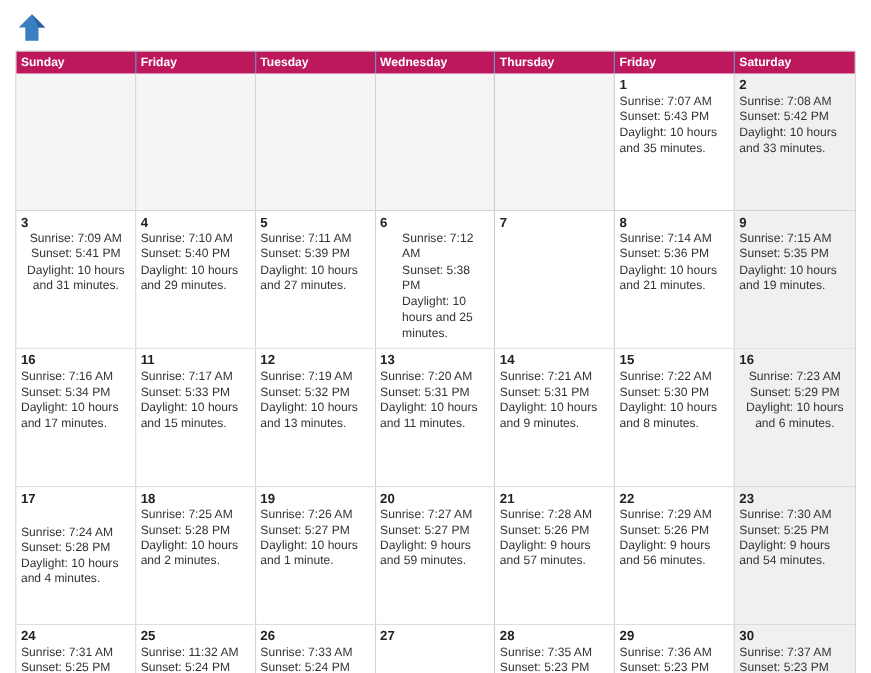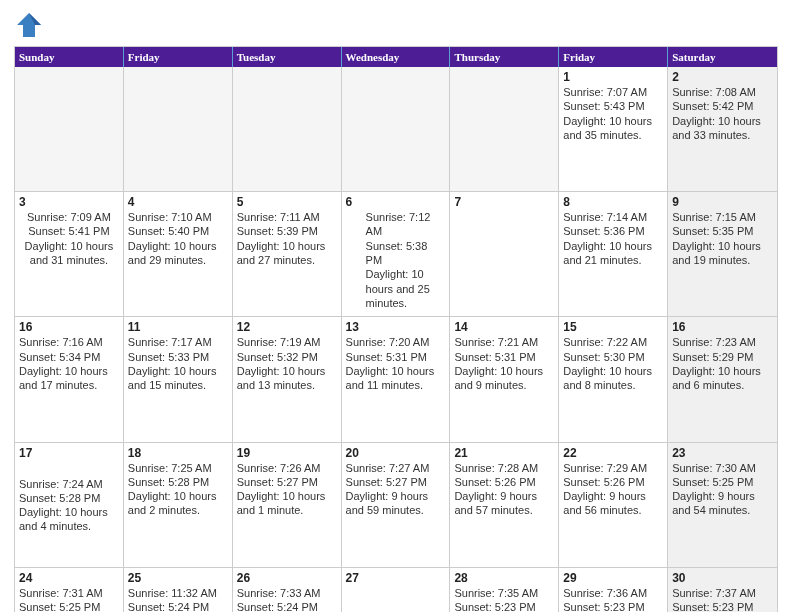--- a/index.html
+++ b/index.html
@@ -61,22 +61,21 @@
     }
     .calendar {
       flex: 1;
       display: flex;
       flex-direction: column;
       border: 1px solid #ccc;
     }
     .cal-header {
       display: grid;
       grid-template-columns: repeat(7, 1fr);
-      background: #4c1d95;
-      font-family: Liberation Serif, serif;
+      background: #be185d;
     }
     .cal-header-cell {
       color: #fff;
       font-size: 11px;
       font-weight: bold;
       padding: 4px 4px;
       border-right: 1px solid #5a9fd4;
       text-align: left;
     }
     .cal-header-cell:last-child { border-right: none; }
@@ -240,21 +239,21 @@
 Daylight: 10 hours and 9 minutes.</div>
           </div>
           <div class="cal-cell">
             <span class="day-num">15</span>
             <div class="cell-text" style="white-space: pre-wrap;">Sunrise: 7:22 AM
 Sunset: 5:30 PM
 Daylight: 10 hours and 8 minutes.</div>
           </div>
           <div class="cal-cell shaded">
             <span class="day-num">16</span>
-            <div class="cell-text" style="white-space: pre-wrap;">Sunrise: 7:23 AM
+            <div class="cell-text" style="white-space: pre-wrap; text-align: center;">Sunrise: 7:23 AM
 Sunset: 5:29 PM
 Daylight: 10 hours and 6 minutes.</div>
           </div>
         </div>
         <div class="cal-row">
           <div class="cal-cell">
             <span class="day-num">17</span>
             <div class="cell-text" style="white-space: pre-wrap; margin-top: 17px;">Sunrise: 7:24 AM
 Sunset: 5:28 PM
 Daylight: 10 hours and 4 minutes.</div>

